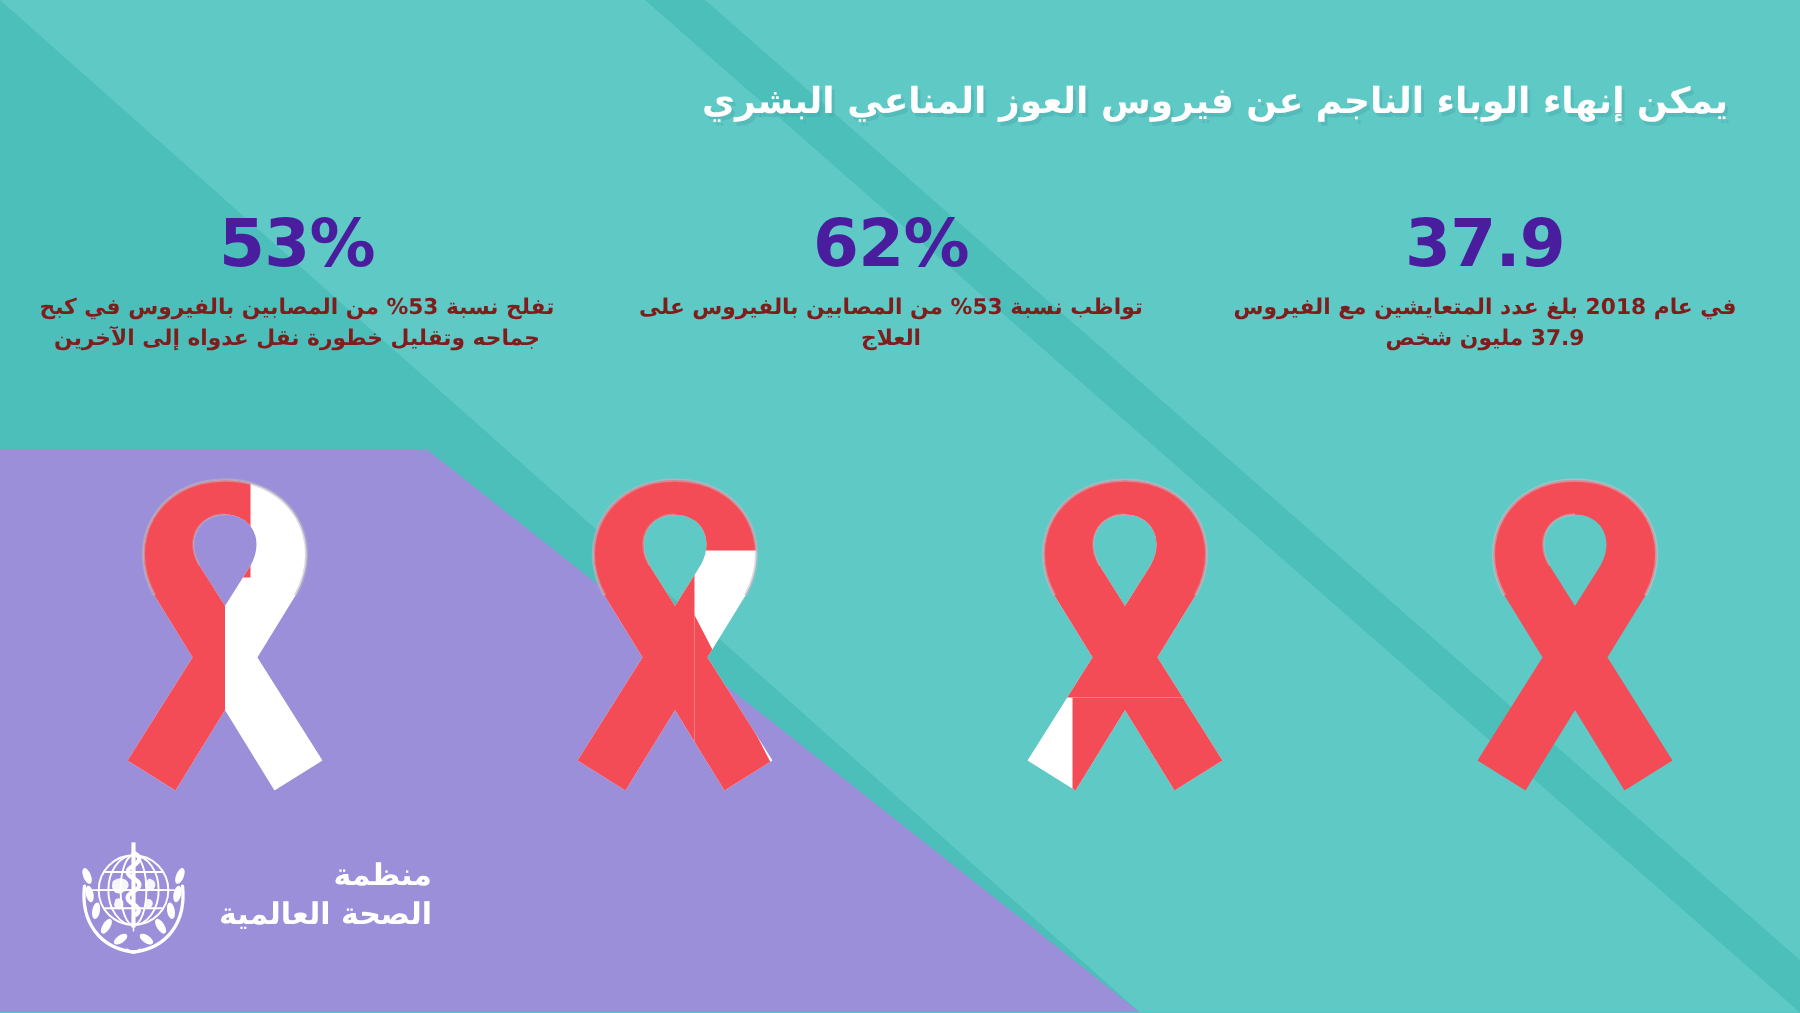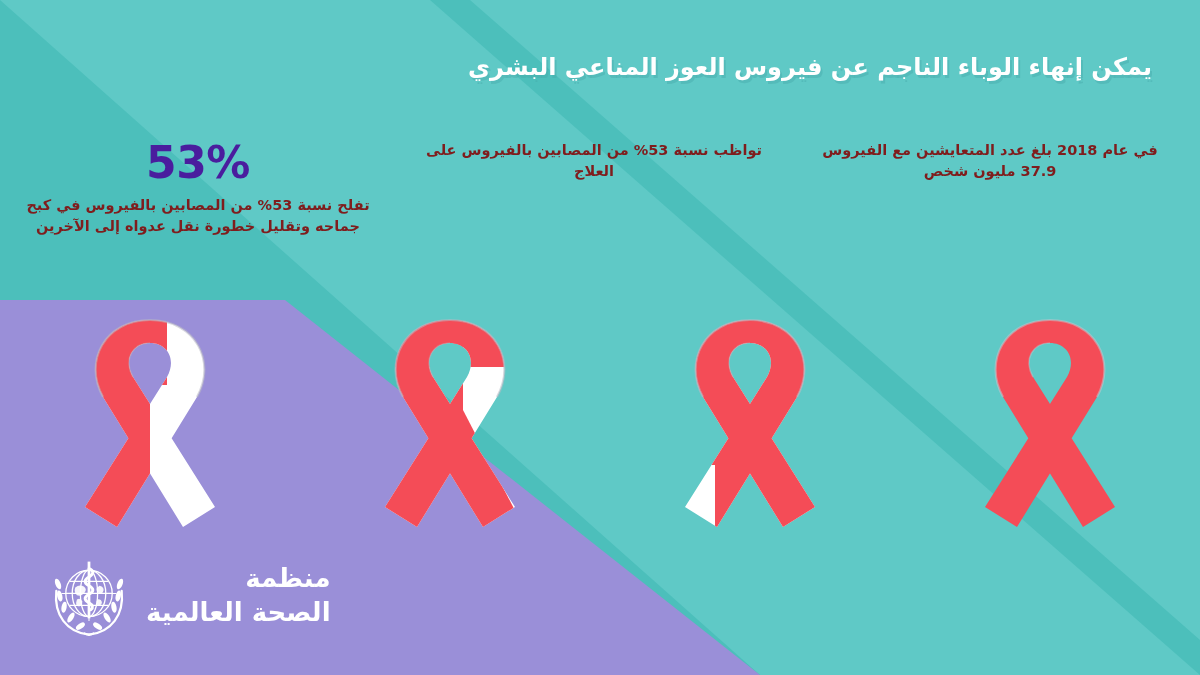--- a/index.html
+++ b/index.html
@@ -83,21 +83,21 @@
 
   
   .who{
     position:absolute;left:46px;bottom:36px;
     display:flex;flex-direction:row;align-items:center;gap:14px;
     z-index:7;
   }
   .who-emblem{display:block;}
   .who-name{
     color:#ffffff;
-    font-size:26px;
+    font-size:20px;
     font-weight:bold;
     line-height:1.3;
     text-align:right;
     direction:rtl;
     white-space:pre-line;
   }
 </style>
 </head>
 <body>
 
@@ -119,25 +119,27 @@
   </div>
 
   <div class="stats">
 
     <div class="stat">
       <div class="stat-value">53%</div>
       <div class="stat-desc">تفلح نسبة 53% من المصابين بالفيروس في كبح جماحه وتقليل خطورة نقل عدواه إلى الآخرين</div>
     </div>
 
     <div class="stat">
+      <div class="stat-value">62%</div>
       <div class="stat-desc">تواظب نسبة 53% من المصابين بالفيروس على العلاج</div>
     </div>
 
 
     <div class="stat">
+      <div class="stat-value">37.9</div>
       <div class="stat-desc">في عام 2018 بلغ عدد المتعايشين مع الفيروس 37.9 مليون شخص</div>
     </div>
 
   </div>
 
   <div class="ribbons">
 
     <div class="ribbon-cell">
       <svg class="ribbon-svg" width="150" height="215" viewBox="0 0 150 215">
         <defs>

